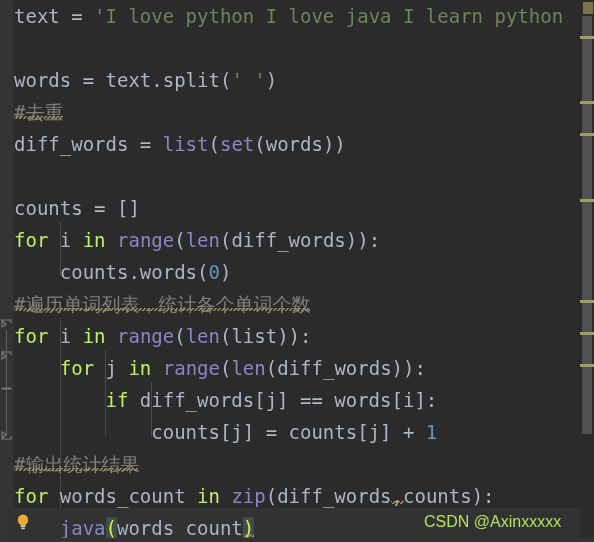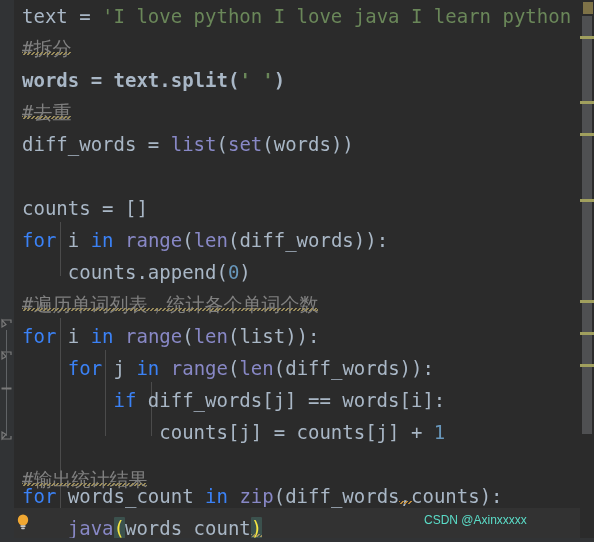--- a/index.html
+++ b/index.html
@@ -53,21 +53,21 @@
     position: absolute;
     left: 14px;
     top: 0;
     width: 566px;
     height: 542px;
     z-index: 1;
   }
 
   .line {
     position: absolute;
-    left: 8px;
+    left: 0;
     height: 32px;
     line-height: 32px;
     white-space: pre;
     font-size: 19px;
     letter-spacing: 0px;
     color: #a9b7c6;
   }
   .line-caret-bg {
     position: absolute;
     left: 0;
@@ -79,21 +79,21 @@
 
   
   .indent-guide {
     position: absolute;
     width: 1px;
     background: #4b4b4b;
     z-index: 1;
   }
 
   
-  .kw   { color: #3b82f6; }       
+  .kw   { color: #bef264; }       
   .bi   { color: #8888c6; }       
   .var  { color: #a9b7c6; }
   .str  { color: #6a8759; }
   .num  { color: #6897bb; }
   .op   { color: #a9b7c6; }
   .cmt  { color: #808080; position: relative; }
   .cmt::after {
     content: "";
     position: absolute;
     left: 0; right: 0;
@@ -172,23 +172,23 @@
     height: 12px;
     width: 10px;
     right: 1px;
     background: #7e7247;
   }
 
   
   .watermark {
     position: absolute;
     z-index: 7;
-    color: #5eead4;
+    color: #bef264;
     font-family: "Liberation Sans", "DejaVu Sans", sans-serif;
-    font-size: 12px;
+    font-size: 16px;
     white-space: pre;
     opacity: .92;
   }
 
   
   .bottom-strip {
     position: absolute;
     left: 0; bottom: 0;
     width: 594px;
     height: 4px;
@@ -232,46 +232,45 @@
 
   <div class="indent-guide" style="left:60px; top:318px; height:190px;"></div>
   <div class="indent-guide" style="left:105px; top:350px; height:86px;"></div>
   <div class="indent-guide" style="left:151px; top:382px; height:54px;"></div>
   <div class="indent-guide" style="left:60px; top:222px; height:54px;"></div>
 
   <div class="code-area">
 
     <div class="line" style="top:0px;"><span class="var">text</span><span class="op"> = </span><span class="str">'I love python I love java I learn python</span></div>
 
-    <div class="line" style="top:32px;"><span class="cmt">#拆分</span></div>
-
-    <div class="line" style="top:64px;font-weight:bold;"><span class="var">words</span><span class="op"> = </span><span class="var">text</span><span class="var">.split(</span><span class="str">' '</span><span class="var">)</span></div>
+
+    <div class="line" style="top:64px;"><span class="var">words</span><span class="op"> = </span><span class="var">text</span><span class="var">.split(</span><span class="str">' '</span><span class="var">)</span></div>
 
     <div class="line" style="top:96px;text-align:center;"><span class="cmt">#去重</span></div>
 
     <div class="line" style="top:128px;"><span class="var">diff_words</span><span class="op"> = </span><span class="bi">list</span><span class="var">(</span><span class="bi">set</span><span class="var">(words))</span></div>
 
 
     <div class="line" style="top:192px;"><span class="var">counts</span><span class="op"> = []</span></div>
 
     <div class="line" style="top:224px;"><span class="kw">for</span><span class="var"> i </span><span class="kw">in</span><span class="var"> </span><span class="bi">range</span><span class="var">(</span><span class="bi">len</span><span class="var">(diff_words)):</span></div>
 
-    <div class="line" style="top:256px;"><span class="var">    counts.append(</span><span class="num">0</span><span class="var">)</span></div>
+    <div class="line" style="top:256px;"><span class="var">    counts.words(</span><span class="num">0</span><span class="var">)</span></div>
 
     <div class="line" style="top:288px;"><span class="cmt">#遍历单词列表，统计各个单词个数</span></div>
 
     <div class="line" style="top:320px;"><span class="kw">for</span><span class="var"> i </span><span class="kw">in</span><span class="var"> </span><span class="bi">range</span><span class="var">(</span><span class="bi">len</span><span class="var">(list)):</span></div>
 
     <div class="line" style="top:352px;"><span class="var">    </span><span class="kw">for</span><span class="var"> j </span><span class="kw">in</span><span class="var"> </span><span class="bi">range</span><span class="var">(</span><span class="bi">len</span><span class="var">(diff_words)):</span></div>
 
     <div class="line" style="top:384px;"><span class="var">        </span><span class="kw">if</span><span class="var"> diff_words[j] == words[i]:</span></div>
 
     <div class="line" style="top:416px;text-align:right;"><span class="var">            counts[j] = counts[j] + </span><span class="num">1</span></div>
 
-    <div class="line" style="top:448px;margin-top:15px;"><span class="cmt">#输出统计结果</span></div>
+    <div class="line" style="top:448px;"><span class="cmt">#输出统计结果</span></div>
 
     <div class="line" style="top:480px;"><span class="kw">for</span><span class="var"> words_count </span><span class="kw">in</span><span class="var"> </span><span class="bi">zip</span><span class="var">(diff_words</span><span class="var warnsquig">,</span><span class="var">counts):</span></div>
 
     <div class="line" style="top:512px;"><span class="var">    </span><span class="bi">java</span><span class="brkt">(</span><span class="var">words_count</span><span class="brkt sq">)</span></div>
 
   </div>
 
   <div class="bulb" style="left:14px; top:512px;">
     <svg width="18" height="20" viewBox="0 0 18 20">
       <ellipse cx="9" cy="8" rx="5.2" ry="5.6" fill="#f0a732"></ellipse>

